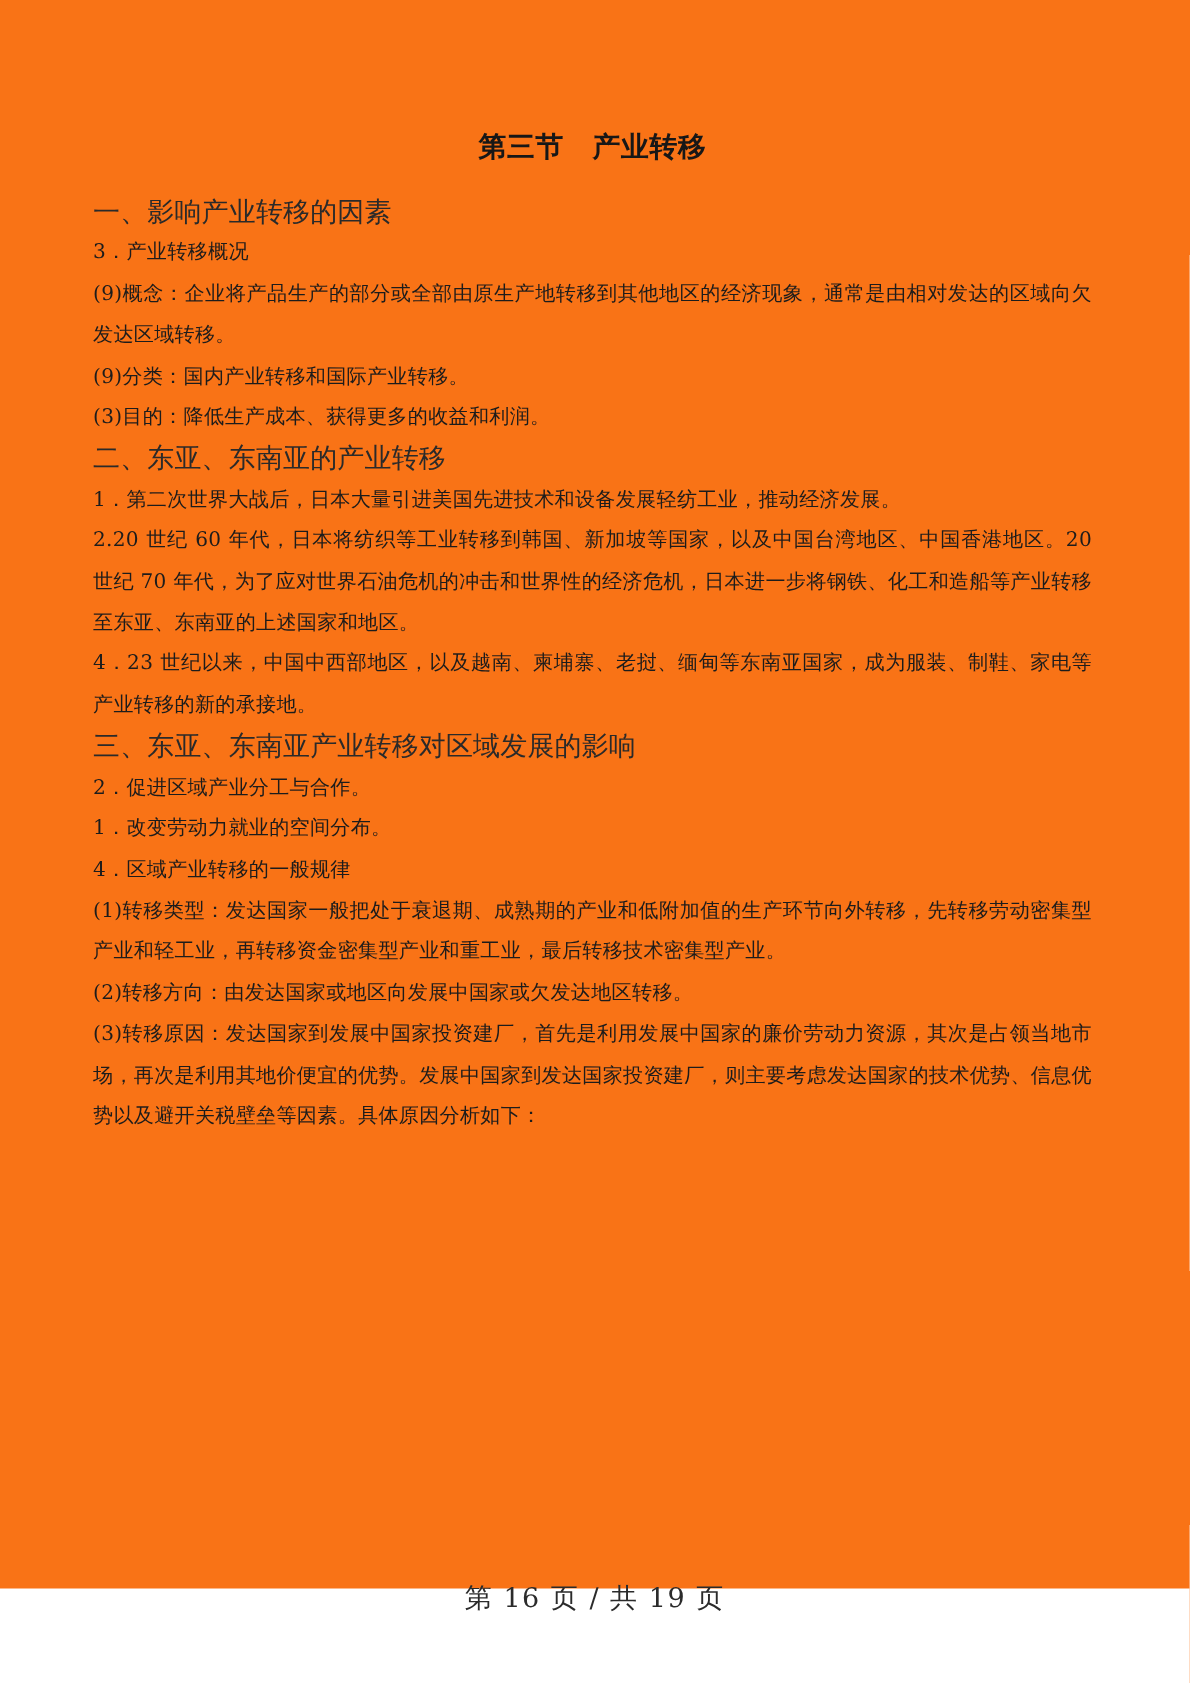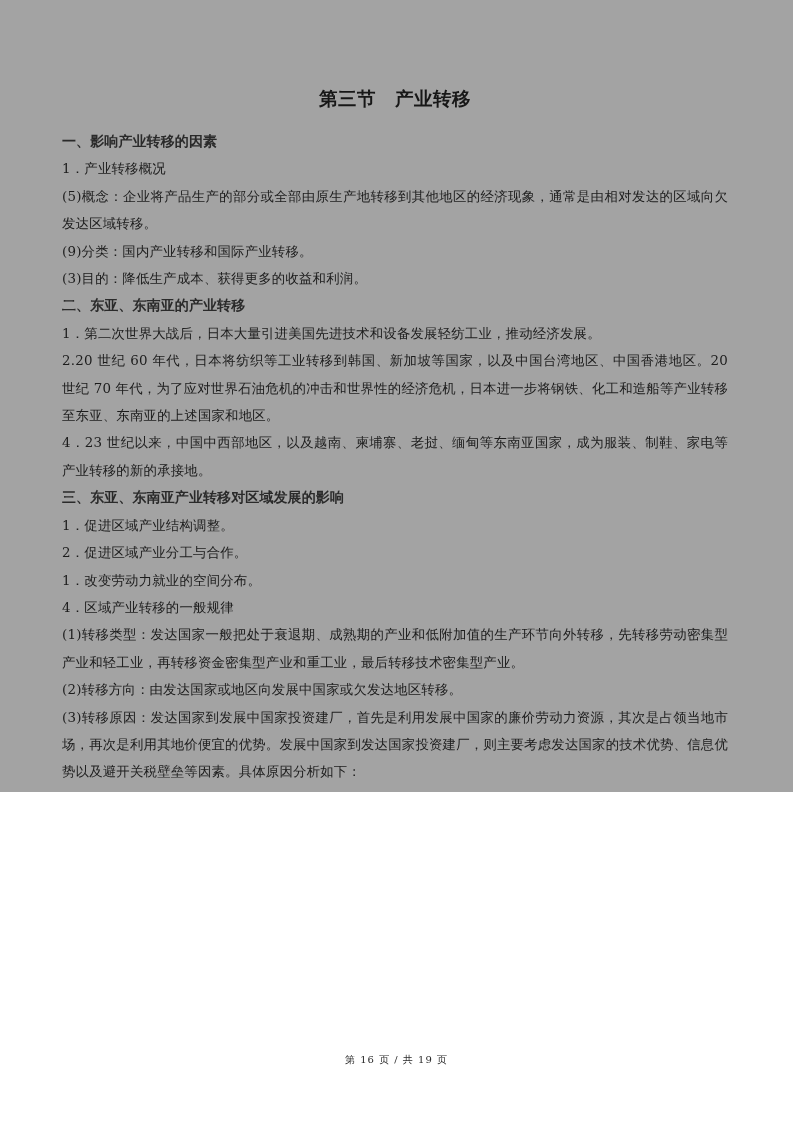--- a/index.html
+++ b/index.html
@@ -14,22 +14,22 @@
     font-family: "DejaVu Serif", "Liberation Serif", serif;
     color: #1a1a1a;
     position: relative;
     overflow: hidden;
   }
   .page {
     position: absolute;
     left: 0;
     top: 0;
     width: 793px;
-    height: 792px;
-    background: #a3a3a3;
+    height: 1059px;
+    background: #f97316;
     box-sizing: border-box;
   }
   .content {
     position: absolute;
     left: 62px;
     top: 84px;
     width: 666px;
   }
   .doc-title {
     font-size: 18.5px;
@@ -45,60 +45,58 @@
     font-size: 13.4px;
     line-height: 27.4px;
     text-align: justify;
     text-justify: inter-ideograph;
     margin: 0;
     color: #1c1c1c;
     letter-spacing: 0.15px;
     word-break: break-all;
   }
   .para.heading {
-    font-size: 14px;
+    font-size: 18px;
     color: #2a2a2a;
     letter-spacing: 0.1px;
-    font-weight: bold;
   }
   .para.item {
     letter-spacing: 0.2px;
   }
   .footer {
     position: absolute;
     left: 0;
     top: 1053px;
     width: 793px;
     text-align: center;
-    font-size: 10px;
+    font-size: 18px;
     color: #2b2b2b;
     letter-spacing: 1.4px;
     font-family: "DejaVu Serif", "Liberation Serif", serif;
   }
   .footer .num { letter-spacing: 1px; }
 </style>
 </head>
 <body>
 
 <div class="page">
 
   <div class="content">
     <h1 class="doc-title">第三节　产业转移</h1>
     <div id="paragraph-list">
         <p class="para heading">一、影响产业转移的因素</p>
-        <p class="para item">1．产业转移概况</p>
-        <p class="para item">(5)概念：企业将产品生产的部分或全部由原生产地转移到其他地区的经济现象，通常是由相对发达的区域向欠发达区域转移。</p>
+        <p class="para item">3．产业转移概况</p>
+        <p class="para item">(9)概念：企业将产品生产的部分或全部由原生产地转移到其他地区的经济现象，通常是由相对发达的区域向欠发达区域转移。</p>
         <p class="para item">(9)分类：国内产业转移和国际产业转移。</p>
         <p class="para item">(3)目的：降低生产成本、获得更多的收益和利润。</p>
         <p class="para heading">二、东亚、东南亚的产业转移</p>
         <p class="para item">1．第二次世界大战后，日本大量引进美国先进技术和设备发展轻纺工业，推动经济发展。</p>
         <p class="para item">2.20 世纪 60 年代，日本将纺织等工业转移到韩国、新加坡等国家，以及中国台湾地区、中国香港地区。20 世纪 70 年代，为了应对世界石油危机的冲击和世界性的经济危机，日本进一步将钢铁、化工和造船等产业转移至东亚、东南亚的上述国家和地区。</p>
         <p class="para item">4．23 世纪以来，中国中西部地区，以及越南、柬埔寨、老挝、缅甸等东南亚国家，成为服装、制鞋、家电等产业转移的新的承接地。</p>
         <p class="para heading">三、东亚、东南亚产业转移对区域发展的影响</p>
-        <p class="para item">1．促进区域产业结构调整。</p>
         <p class="para item">2．促进区域产业分工与合作。</p>
         <p class="para item">1．改变劳动力就业的空间分布。</p>
         <p class="para item">4．区域产业转移的一般规律</p>
         <p class="para item">(1)转移类型：发达国家一般把处于衰退期、成熟期的产业和低附加值的生产环节向外转移，先转移劳动密集型产业和轻工业，再转移资金密集型产业和重工业，最后转移技术密集型产业。</p>
         <p class="para item">(2)转移方向：由发达国家或地区向发展中国家或欠发达地区转移。</p>
         <p class="para item">(3)转移原因：发达国家到发展中国家投资建厂，首先是利用发展中国家的廉价劳动力资源，其次是占领当地市场，再次是利用其地价便宜的优势。发展中国家到发达国家投资建厂，则主要考虑发达国家的技术优势、信息优势以及避开关税壁垒等因素。具体原因分析如下：</p>
       </div>
   </div>
 
   <div class="footer">

